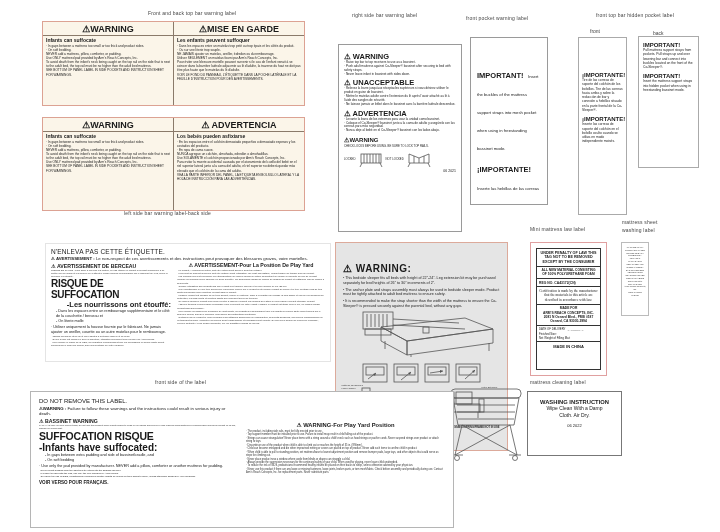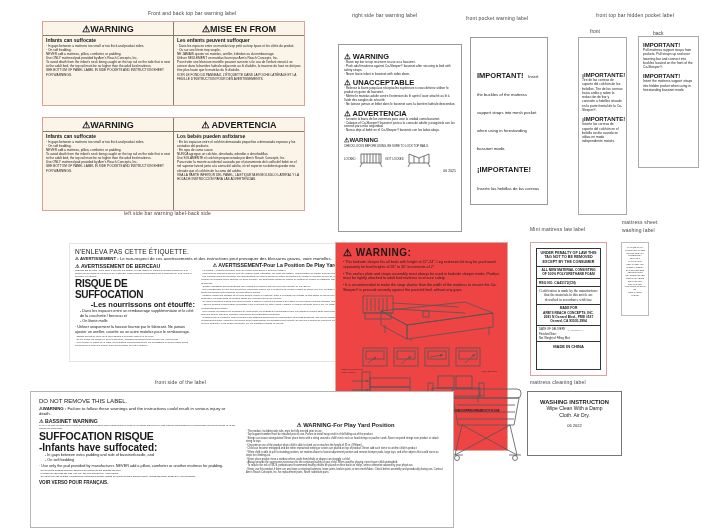--- a/index.html
+++ b/index.html
@@ -35,36 +35,36 @@
 
   
   .boxD{border:1px solid #aaa;background:#fff;}
   .boxDf{padding:34px 3px 3px;}
   .boxDb{padding:5px 4px 4px;}
   .dHead{font-size:6px;font-weight:bold;}
   .dText{font-size:3.3px;line-height:1.3;margin-bottom:4px;}
   .miniLbl{position:absolute;font-size:5px;color:#444;}
 
   
-  .boxE{border:1px solid #e4e4e4;background:#fff;padding:4px 5px;margin-left:24px;}
+  .boxE{border:1px solid #e4e4e4;background:#fff;padding:4px 5px;}
   .eTitle1{font-size:6.5px;letter-spacing:.2px;}
   .eWarnLine{font-size:4.3px;margin-top:1px;}
   .eCols{display:flex;gap:6px;margin-top:1px;}
   .eL{width:120px;}.eR{flex:1;min-width:0;}
   .eSub{font-size:5.2px;font-weight:bold;margin-top:1px;}
   .eTiny{font-size:2.4px;line-height:1.25;color:#333;}
   .eBig1{font-size:10px;font-weight:bold;letter-spacing:-.3px;}
   .eBig2{font-size:7.5px;font-weight:bold;text-align:right;}
   .eBul{font-size:3.8px;line-height:1.3;padding-left:5px;}
   .eMed{font-size:3.8px;line-height:1.3;margin-top:1px;}
   .eRHead{font-size:5.2px;font-weight:bold;text-align:center;margin-bottom:1px;}
   .eRLine{font-size:2.4px;line-height:1.3;color:#333;}
 
   
-  .boxF{border:1px solid #dcaa9b;background:#ef4444;padding:4px 7px;}
+  .boxF{border:1px solid #dcaa9b;background:#e5e5e5;padding:20px 7px;}
   .fHead{font-size:10px;font-weight:bold;letter-spacing:.5px;}
   .fBul{font-size:3.7px;line-height:1.3;margin-top:2px;color:#222;}
   .fArt{text-align:center;margin-top:2px;}
   .fSteps{display:flex;justify-content:center;gap:5px;margin-top:2px;}
   .fDiag{display:flex;justify-content:space-around;align-items:flex-end;margin-top:3px;}
   .fDiagCol{position:relative;text-align:center;}
   .fCap{font-size:2.6px;font-weight:bold;text-align:center;line-height:1.2;}
   .fAnn{position:absolute;font-size:2.2px;color:#333;text-align:left;line-height:1.2;}
 
   
@@ -135,21 +135,21 @@
             <div class="pA-line">· In gaps between a mattress too small or too thick and product sides.</div>
             <div class="pA-line">· On soft bedding.</div>
             <div class="pA-line">NEVER add a mattress, pillow, comforter, or padding.</div>
             <div class="pA-line">Use ONLY mattress/pad provided by Arm's Reach Concepts, Inc.</div>
             <div class="pA-line">To avoid death from the infant's neck being caught on the top rail on the side that is next to the adult bed, the top rail must be no higher than the adult bed mattress.</div>
             <div class="pA-line">SEE BOTTOM OF PANEL LABEL IN SIDE POCKETS AND INSTRUCTION SHEET FOR WARNINGS.</div>
           </div>
       </div>
     </div>
     <div class="pA-col">
-      <div class="pA-head">⚠MISE EN FROM</div>
+      <div class="pA-head">⚠MISE EN GARDE</div>
       <div class="pA-body">
         <div class="pA-subject">Les enfants peuvent suffoquer</div>
         <div>
             <div class="pA-line">· Dans les espaces entre un matelas trop petit ou trop épais et les côtés du produit.</div>
             <div class="pA-line">· Ou sur une literie trop souple.</div>
             <div class="pA-line">NE JAMAIS ajouter un matelas, oreiller, édredon ou du rembourrage.</div>
             <div class="pA-line">Utiliser SEULEMENT un matelas fourni par Arm's Reach Concepts, Inc.</div>
             <div class="pA-line">Pour éviter une blessure mortelle pouvant survenir si le cou de l'enfant venait à se coincer dans la barrière latérale adjacente au lit d'adulte, la traverse du haut ne doit pas être plus haute que le matelas du lit d'adulte.</div>
             <div class="pA-line">VOIR LE FOND DU PANNEAU, L'ÉTIQUETTE DANS LA POCHE LATÉRALE ET LA FEUILLE D'INSTRUCTION POUR DES AVERTISSEMENTS.</div>
           </div>

